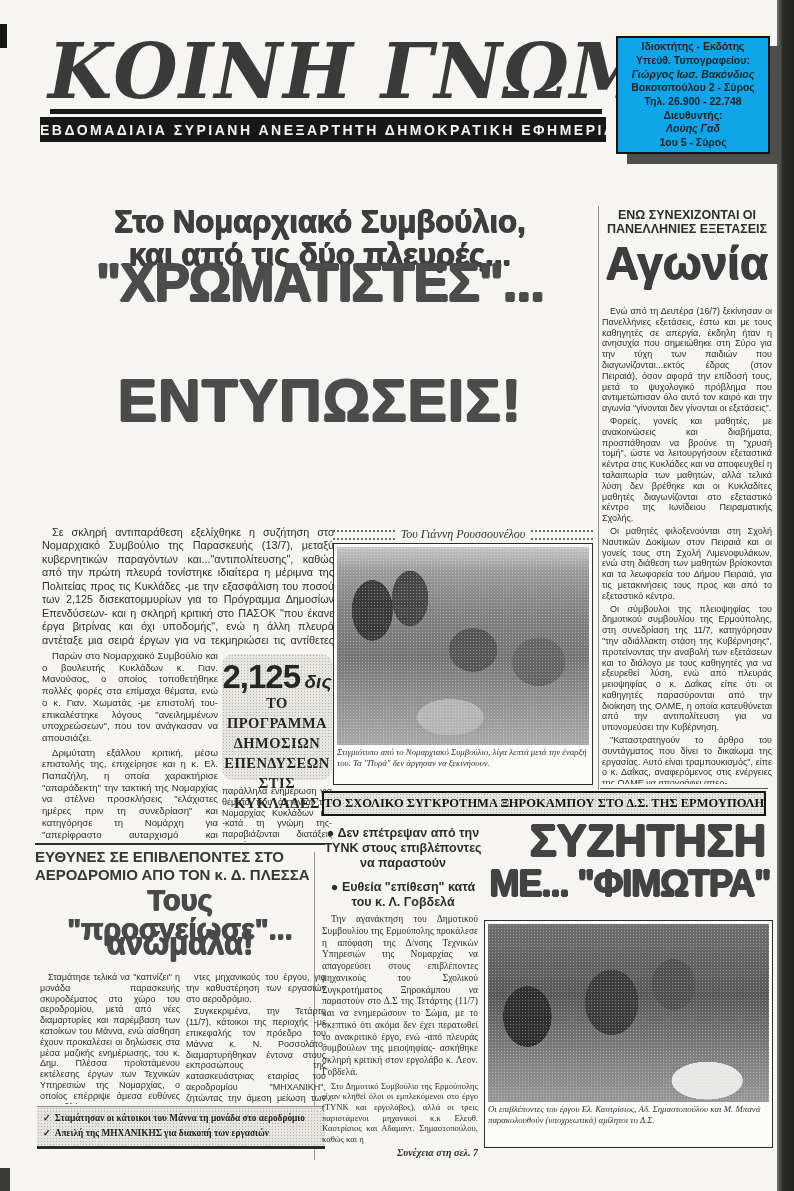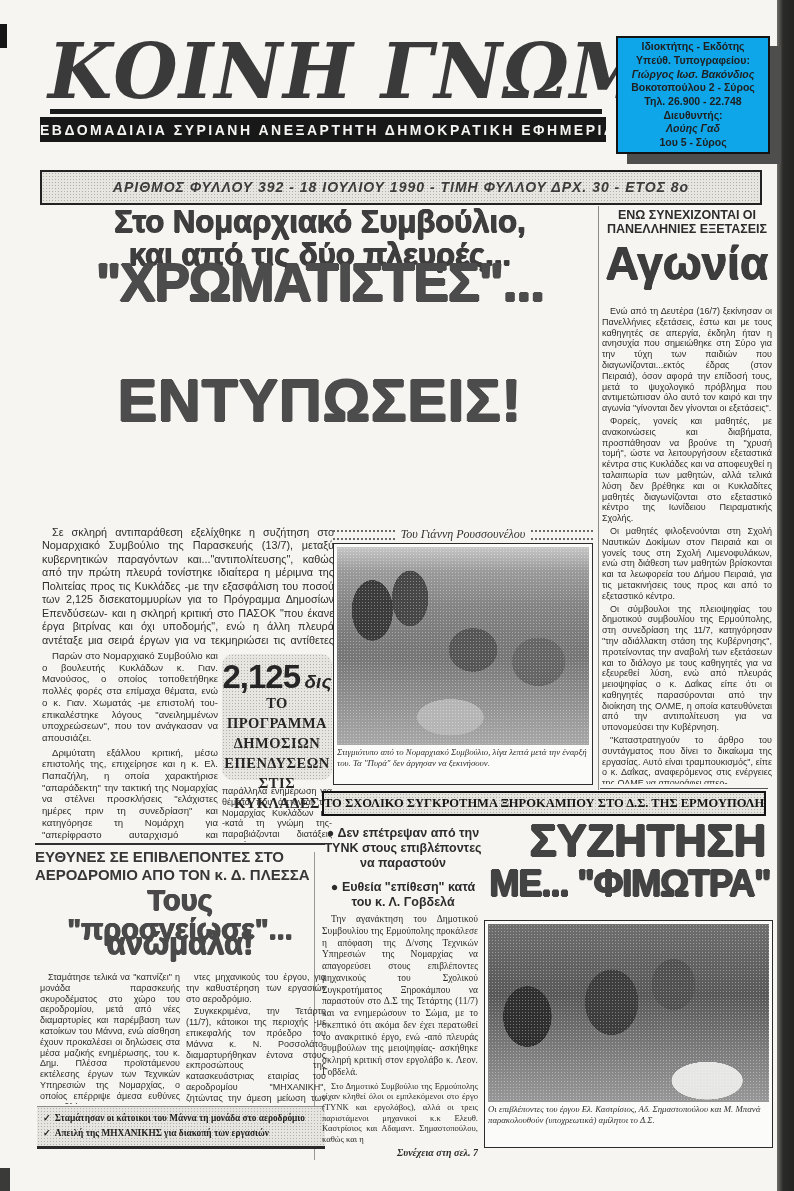--- a/index.html
+++ b/index.html
@@ -152,21 +152,20 @@
     <div>Ιδιοκτήτης - Εκδότης</div>
     <div>Υπεύθ. Τυπογραφείου:</div>
     <div class="it">Γιώργος Ιωσ. Βακόνδιος</div>
     <div>Βοκοτοπούλου 2 - Σύρος</div>
     <div>Τηλ. 26.900 - 22.748</div>
     <div>Διευθυντής:</div>
     <div class="it">Λούης Γαδ</div>
     <div>1ου 5 - Σύρος</div>
   </div>
 
-  <div class="abs issue-bar hatch">ΑΡΙΘΜΟΣ ΦΥΛΛΟΥ 392 - 18 ΙΟΥΛΙΟΥ 1990 - ΤΙΜΗ ΦΥΛΛΟΥ ΔΡΧ. 30 - ΕΤΟΣ 8ο</div>
 
   <div class="abs lead-kicker fat">
     <div>Στο Νομαρχιακό Συμβούλιο,</div>
     <div>και από τις δύο πλευρές...</div>
   </div>
   <div class="abs lead-headline-1 fat2">"ΧΡΩΜΑΤΙΣΤΕΣ"...</div>
   <div class="abs lead-headline-2 fat2">ΕΝΤΥΠΩΣΕΙΣ!</div>
 
   <div class="abs lead-intro just">
     <p>Σε σκληρή αντιπαράθεση εξελίχθηκε η συζήτηση στο Νομαρχιακό Συμβούλιο της Παρασκευής (13/7), μεταξύ κυβερνητικών παραγόντων και..."αντιπολίτευσης", καθώς από την πρώτη πλευρά τονίστηκε ιδιαίτερα η μέριμνα της Πολιτείας προς τις Κυκλάδες -με την εξασφάλιση του ποσού των 2,125 δισεκατομμυρίων για το Πρόγραμμα Δημοσίων Επενδύσεων- και η σκληρή κριτική στο ΠΑΣΟΚ "που έκανε έργα βιτρίνας και όχι υποδομής", ενώ η άλλη πλευρά αντέταξε μια σειρά έργων για να τεκμηριώσει τις αντίθετες ακριβώς απόψεις της, χωρίς να λείψει και η αναφορά στο ρόλο της Νομάρχη Κυκλάδων κ. Φ. Πατριανάκου, την οποία οι μεν ανέβασαν "στα ύψη", ενώ οι δε επέκριναν την "αυταρχική" πολιτική που ακολουθεί.</p>

